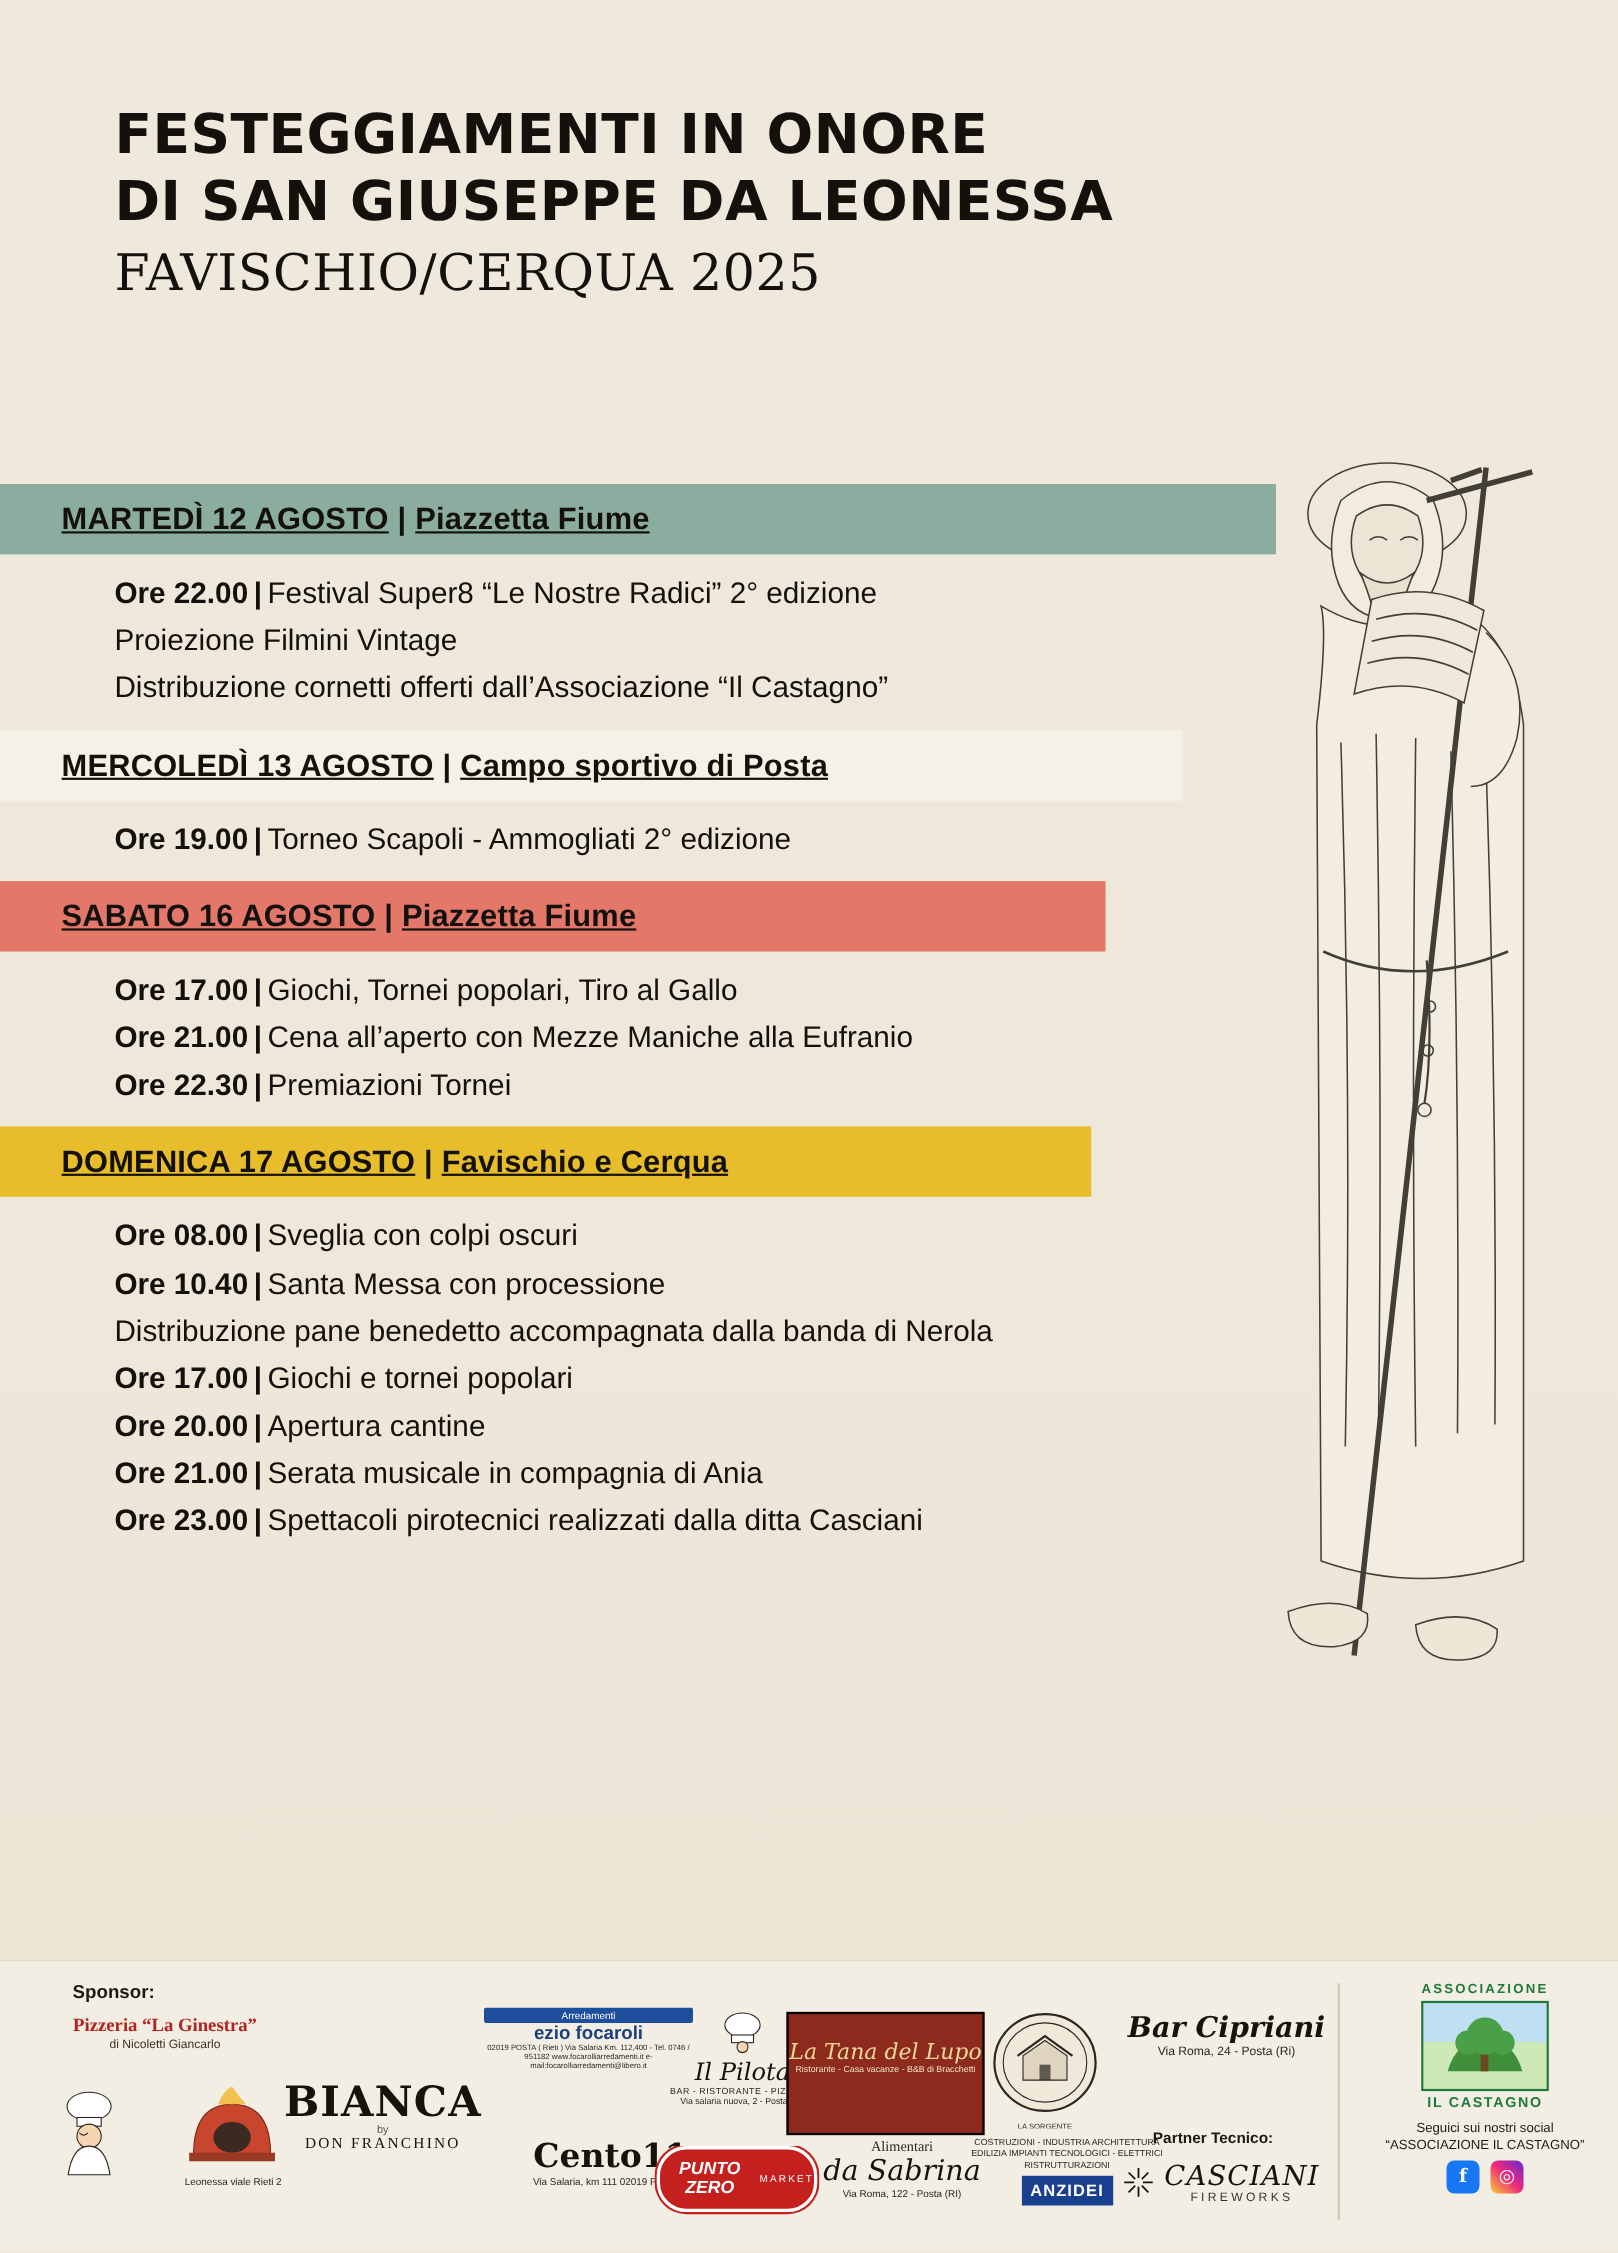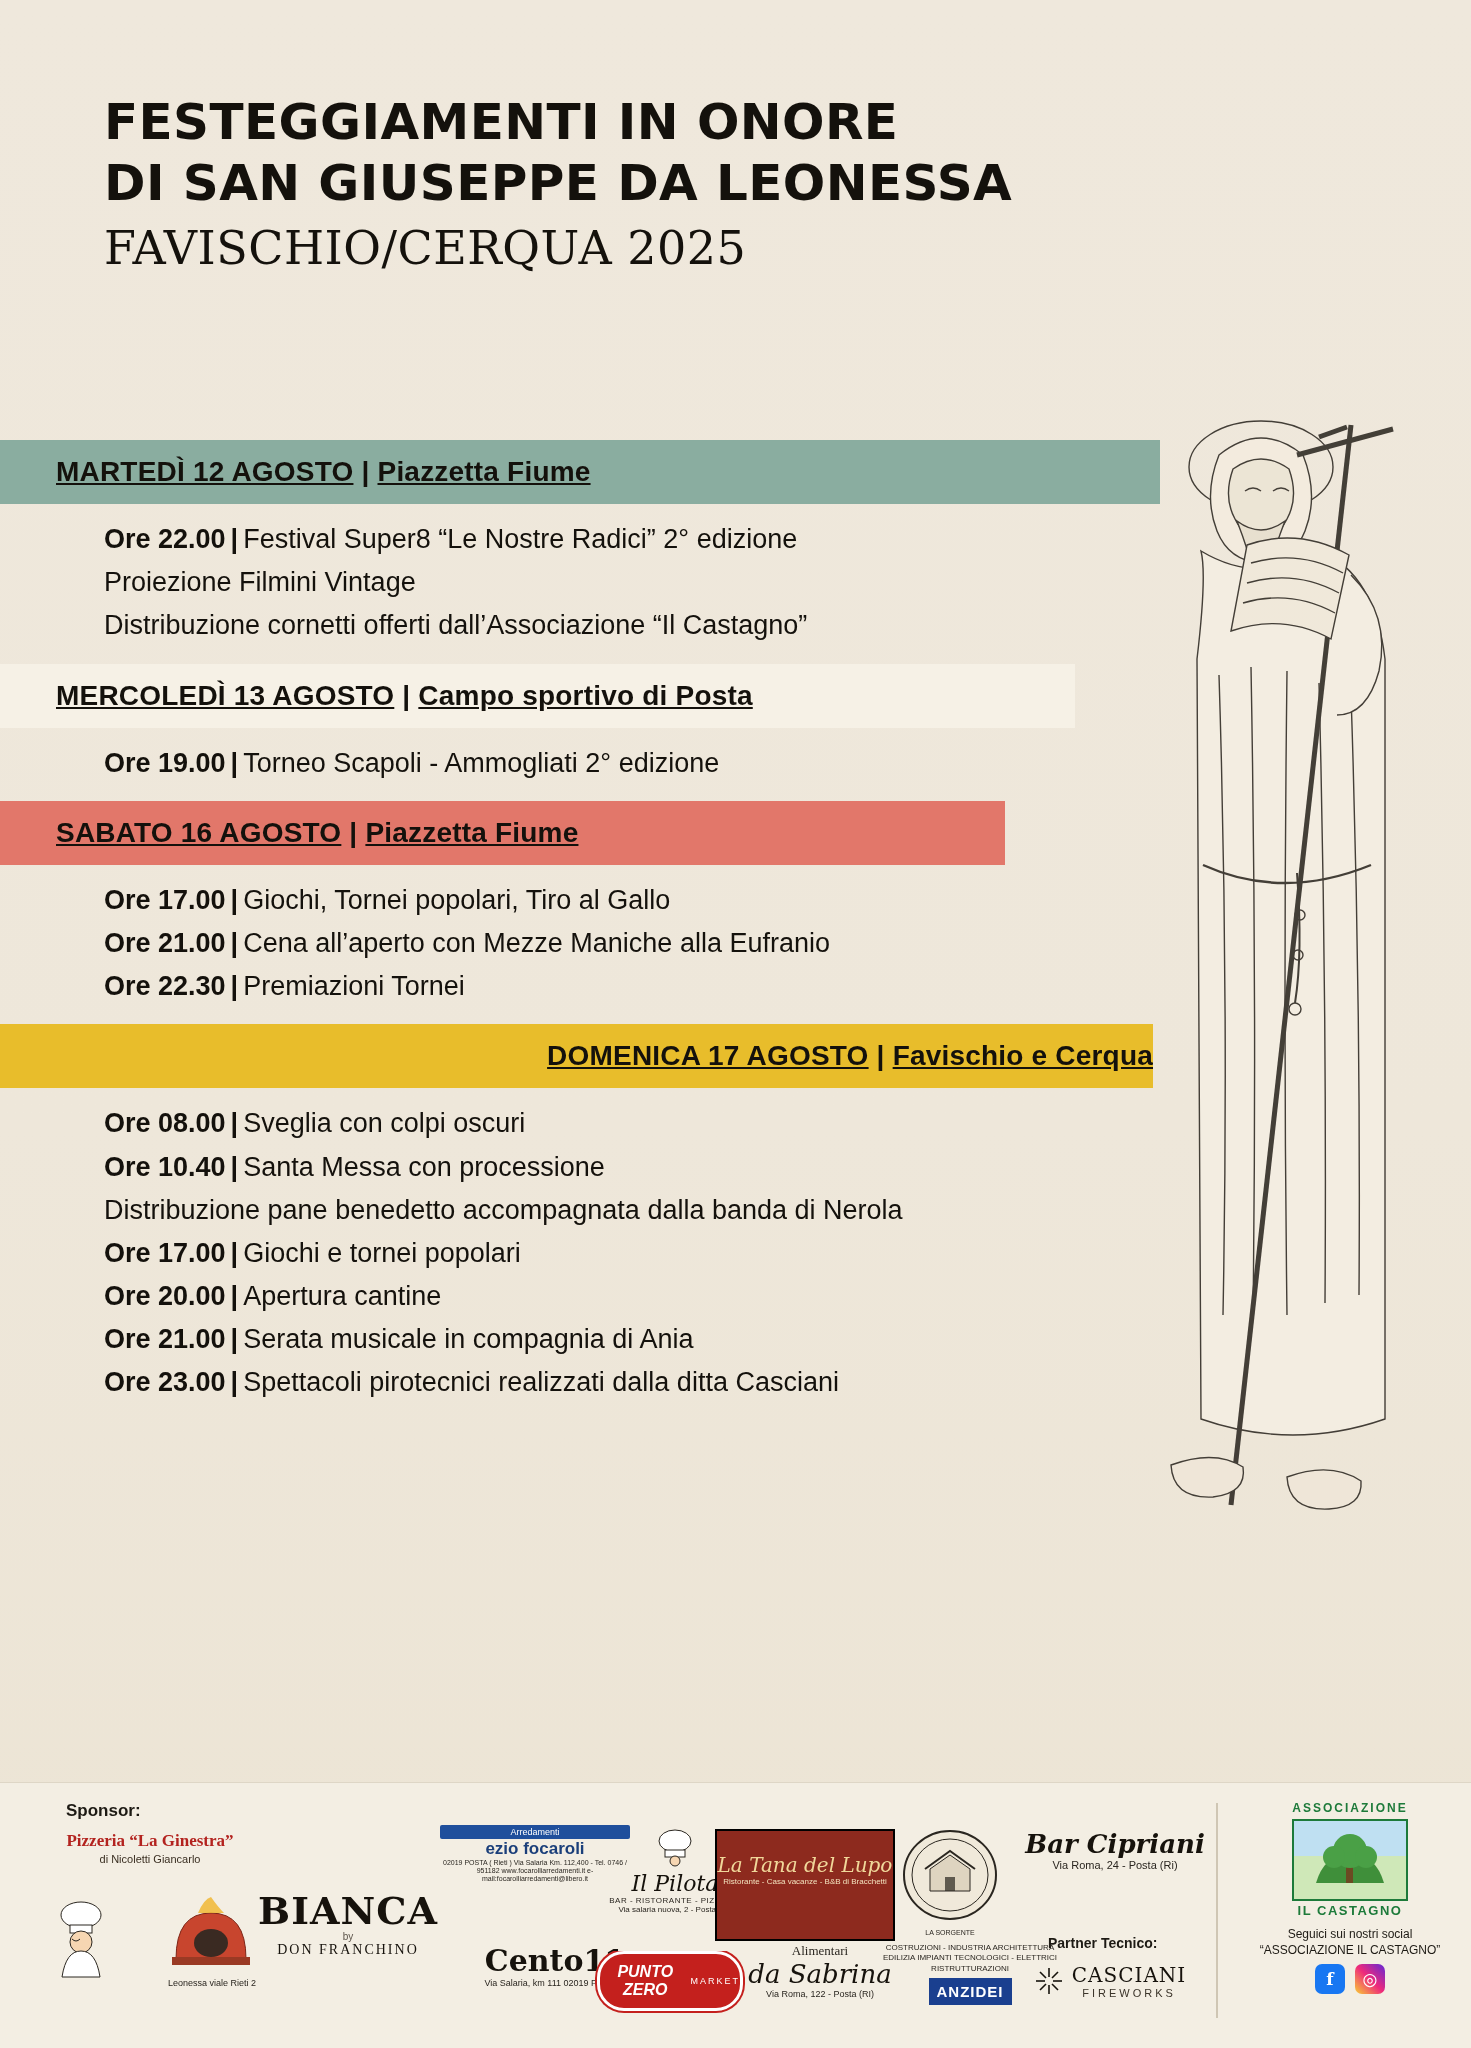--- a/index.html
+++ b/index.html
@@ -83,21 +83,21 @@
     white-space: nowrap;
     text-decoration: underline;
   }
   .day-head .date { font-weight: bold; }
   .day-head .sep { font-weight: bold; padding: 0 8px; }
   .day-head .place { font-weight: bold; }
 
   .band-green  { background: #8aada0; width: 1160px; }
   .band-cream  { background: #f6f1e6; width: 1075px; }
   .band-red    { background: #e2776a; width: 1005px; }
-  .band-yellow { background: #e8bd2b; width: 1153px; justify-content: flex-end; }
+  .band-yellow { background: #e8bd2b; width: 992px; }
 
   .day-body {
     padding: 14px 0 6px 104px;
   }
   .ev {
     font-size: 27px;
     line-height: 1.60;
     color: #14110c;
     white-space: nowrap;
   }
@@ -212,21 +212,21 @@
     display: inline-block; background: #1a3f8f; color: #fff; font-weight: bold;
     font-size: 15px; padding: 5px 8px; letter-spacing: 1px; margin-top: 4px;
   }
 
   .lg-cipriani { left: 1020px; top: 46px; width: 190px; height: 80px; }
   .lg-cipriani .c1 { font-family: "DejaVu Serif", serif; font-style: italic; font-weight: bold; font-size: 26px; color: #16120c; }
   .lg-cipriani .c2 { font-size: 11px; color: #2a2620; }
 
   .partner-label { position: absolute; left: 1048px; top: 152px; font-size: 14px; font-weight: bold; color: #1d1a14; }
   .lg-casciani { left: 1010px; top: 180px; width: 200px; height: 62px; }
-  .lg-casciani .c1 { font-family: "DejaVu Serif", serif; font-size: 20px; letter-spacing: 1px; color: #16120c; }
+  .lg-casciani .c1 { font-family: "DejaVu Serif", serif; font-size: 25px; letter-spacing: 1px; color: #16120c; font-style: italic; }
   .lg-casciani .c2 { font-size: 11px; letter-spacing: 3px; color: #3b342a; }
 
   .assoc { position: absolute; left: 1250px; top: 18px; width: 200px; text-align: center; }
   .assoc .a-top { font-size: 12px; font-weight: bold; letter-spacing: 2px; color: #1d7a3a; }
   .assoc .a-img {
     width: 112px; height: 78px; margin: 4px auto 2px; border: 2px solid #1d7a3a;
     background: linear-gradient(180deg,#bfe0f2 0%, #bfe0f2 45%, #cfe8b8 45%, #cfe8b8 100%);
     position: relative;
   }
   .assoc .a-name { font-size: 13px; font-weight: bold; letter-spacing: 1.5px; color: #1d7a3a; }

